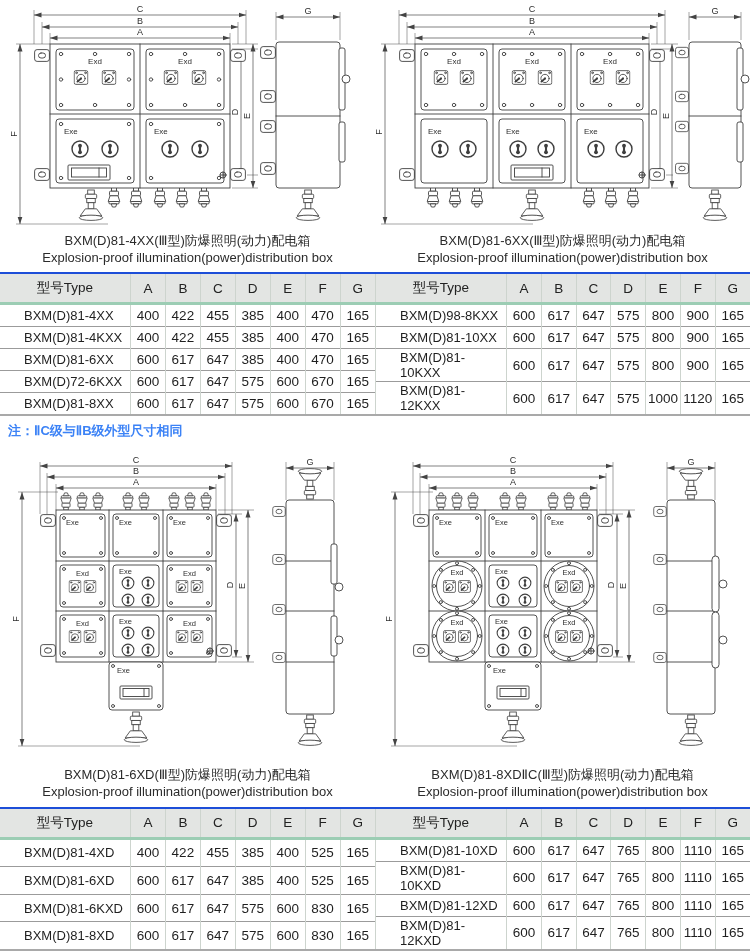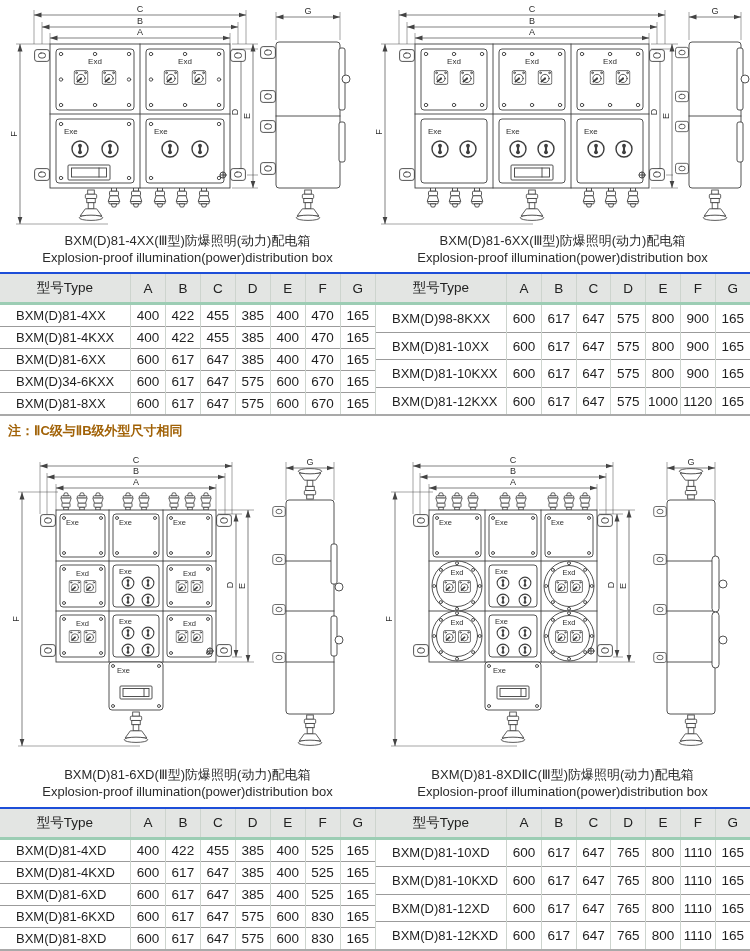--- a/index.html
+++ b/index.html
@@ -2,30 +2,30 @@
 <html><head>
 <meta charset="utf-8">
 <style>
   html,body{margin:0;padding:0;background:#fff;}
   .page{width:750px;height:951px;background:#fff;overflow:hidden;position:relative;
         font-family:"Liberation Sans",sans-serif;}
   .figrow{display:flex;margin-top:2px;}
   .figcol{width:375px;display:flex;justify-content:center;}
   .caption-pair{display:flex;margin-top:2px;}
   .fig-caption{width:375px;text-align:center;font-size:13px;color:#2b2b2b;line-height:1.32;}
-  .note{font-size:13px;font-weight:bold;color:#a16207;padding:6px 0 2px 8px;}
+  .note{font-size:13px;font-weight:bold;color:#3b82f6;padding:6px 0 2px 8px;}
   
   .tband{display:flex;border-top:2px solid #1d4ed8;border-bottom:2px solid #a9a9a9;margin-top:6px;}
   table.dim{border-collapse:collapse;width:375px;table-layout:fixed;}
   table.dim th{background:#e3e5e3;height:26px;font-weight:normal;font-size:13.5px;color:#222;
       border-bottom:3px solid #9ccdb4;border-left:1px solid #cdd4ce;}
   table.dim td{height:19px;text-align:center;font-size:13.5px;color:#1f1f1f;
       border-left:1px solid #cdd4ce;border-top:1px solid #9b9b9b;}
   table.dim th.type-col{width:128px;text-align:center;}
-  table.dim td.type-col{text-align:left;padding-left:16px;font-size:13px;}
+  table.dim td.type-col{text-align:left;padding-left:24px;font-size:13px;}
   table.lt th:first-child,table.lt td:first-child{border-left:none;}
   
   svg{overflow:visible;}
   svg text{font-family:"Liberation Sans",sans-serif;}
   .st{stroke:#3f3f3f;stroke-width:.9;fill:none;stroke-linecap:round;}
   .wf{stroke:#3f3f3f;stroke-width:.9;fill:#fff;}
   .fl{fill:#3f3f3f;stroke:none;}
   .dl{stroke:#4a4a4a;stroke-width:.7;fill:none;}
   .xl{stroke:#4a4a4a;stroke-width:.5;fill:none;}
   .t9{font-size:9px;fill:#2e2e2e;}
@@ -387,21 +387,21 @@
             <td class="type-col">BXM(D)81-6XX</td>
             <td>600</td>
             <td>617</td>
             <td>647</td>
             <td>385</td>
             <td>400</td>
             <td>470</td>
             <td>165</td>
           </tr>
           <tr>
-            <td class="type-col">BXM(D)34-6KXX</td>
+            <td class="type-col">BXM(D)72-6KXX</td>
             <td>600</td>
             <td>617</td>
             <td>647</td>
             <td>575</td>
             <td>600</td>
             <td>670</td>
             <td>165</td>
           </tr>
           <tr>
             <td class="type-col">BXM(D)81-8XX</td>
@@ -857,30 +857,20 @@
             <td class="type-col">BXM(D)81-4XD</td>
             <td>400</td>
             <td>422</td>
             <td>455</td>
             <td>385</td>
             <td>400</td>
             <td>525</td>
             <td>165</td>
           </tr>
           <tr>
-            <td class="type-col">BXM(D)81-4KXD</td>
-            <td>600</td>
-            <td>617</td>
-            <td>647</td>
-            <td>385</td>
-            <td>400</td>
-            <td>525</td>
-            <td>165</td>
-          </tr>
-          <tr>
             <td class="type-col">BXM(D)81-6XD</td>
             <td>600</td>
             <td>617</td>
             <td>647</td>
             <td>385</td>
             <td>400</td>
             <td>525</td>
             <td>165</td>
           </tr>
           <tr>

